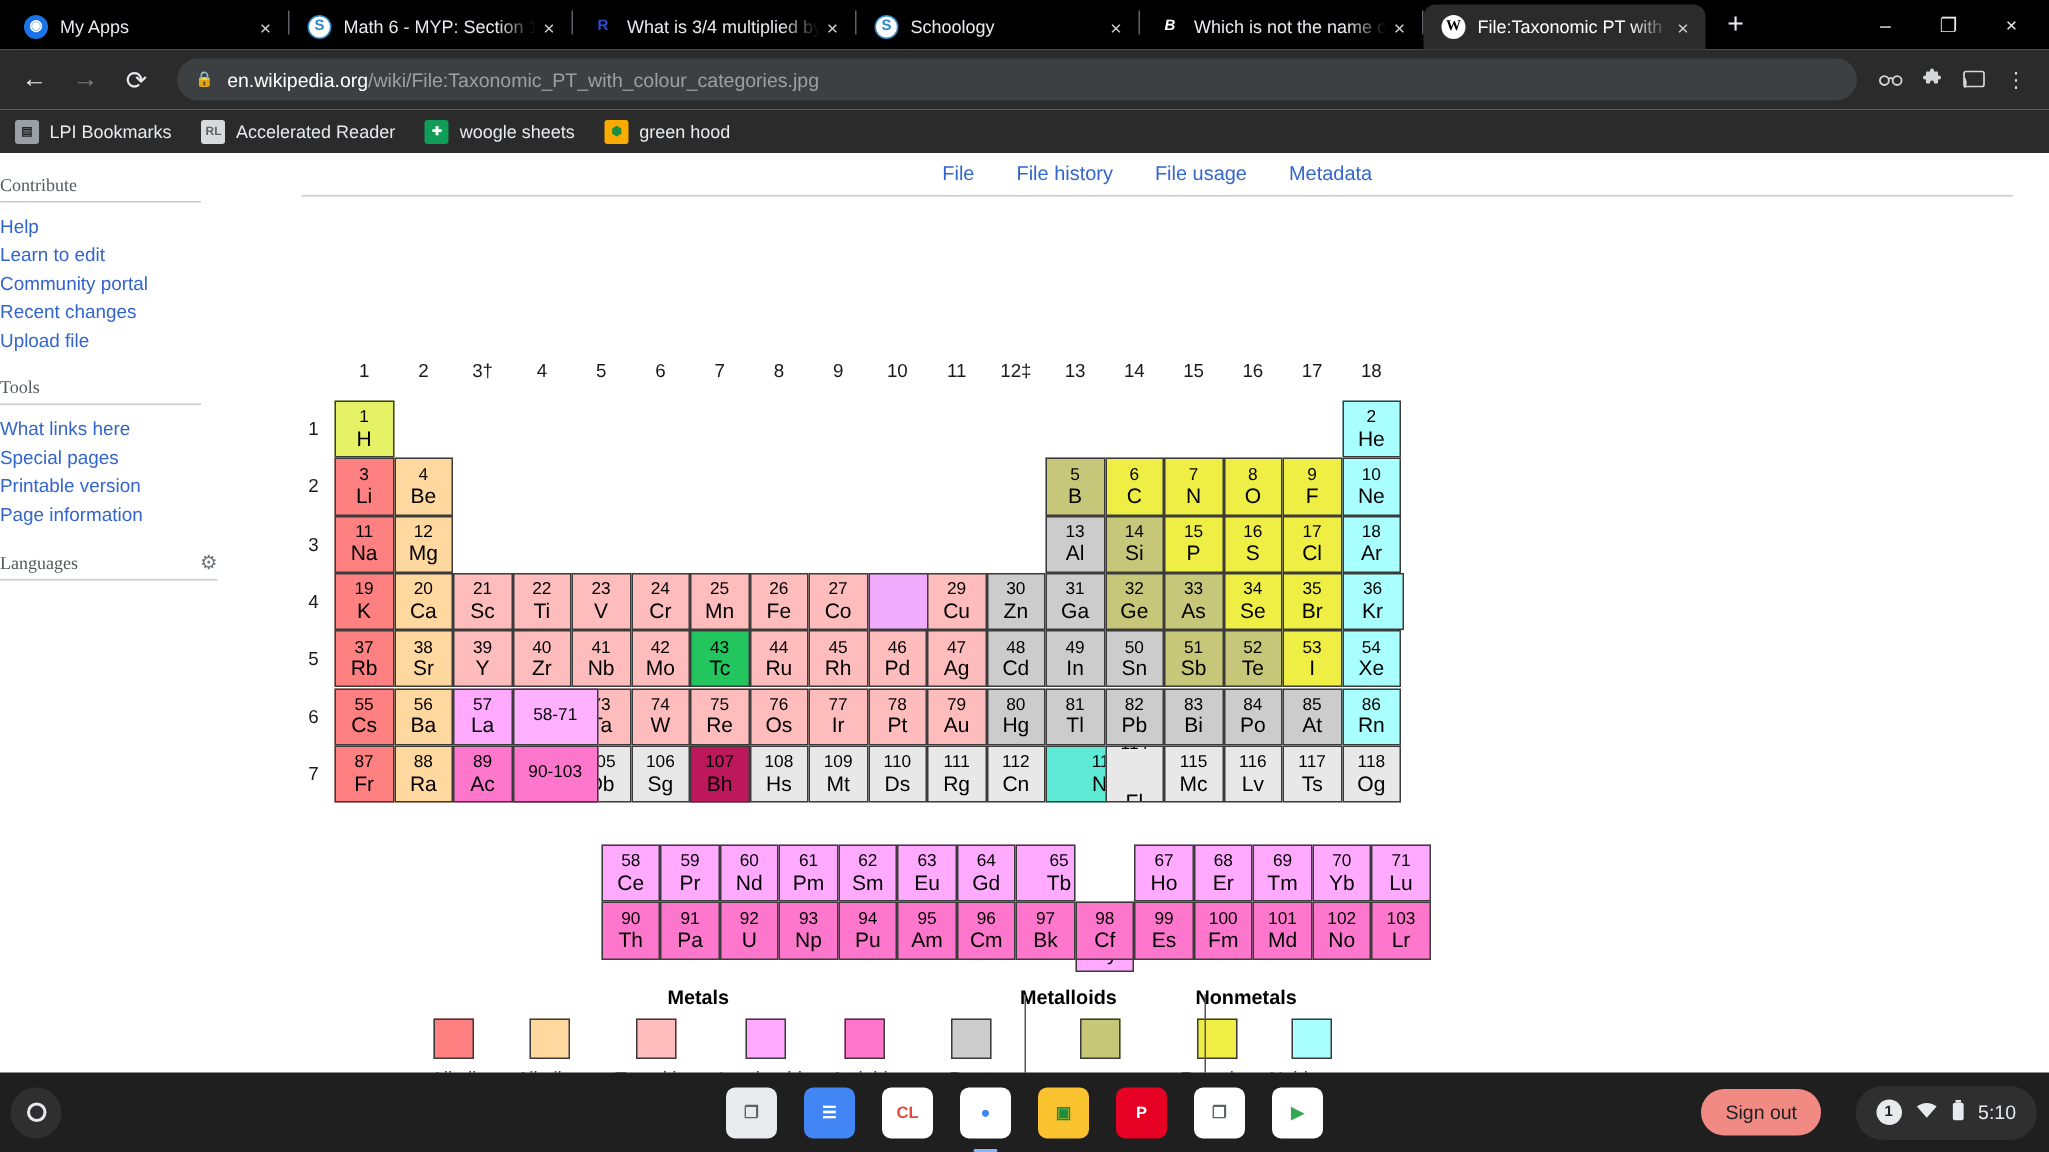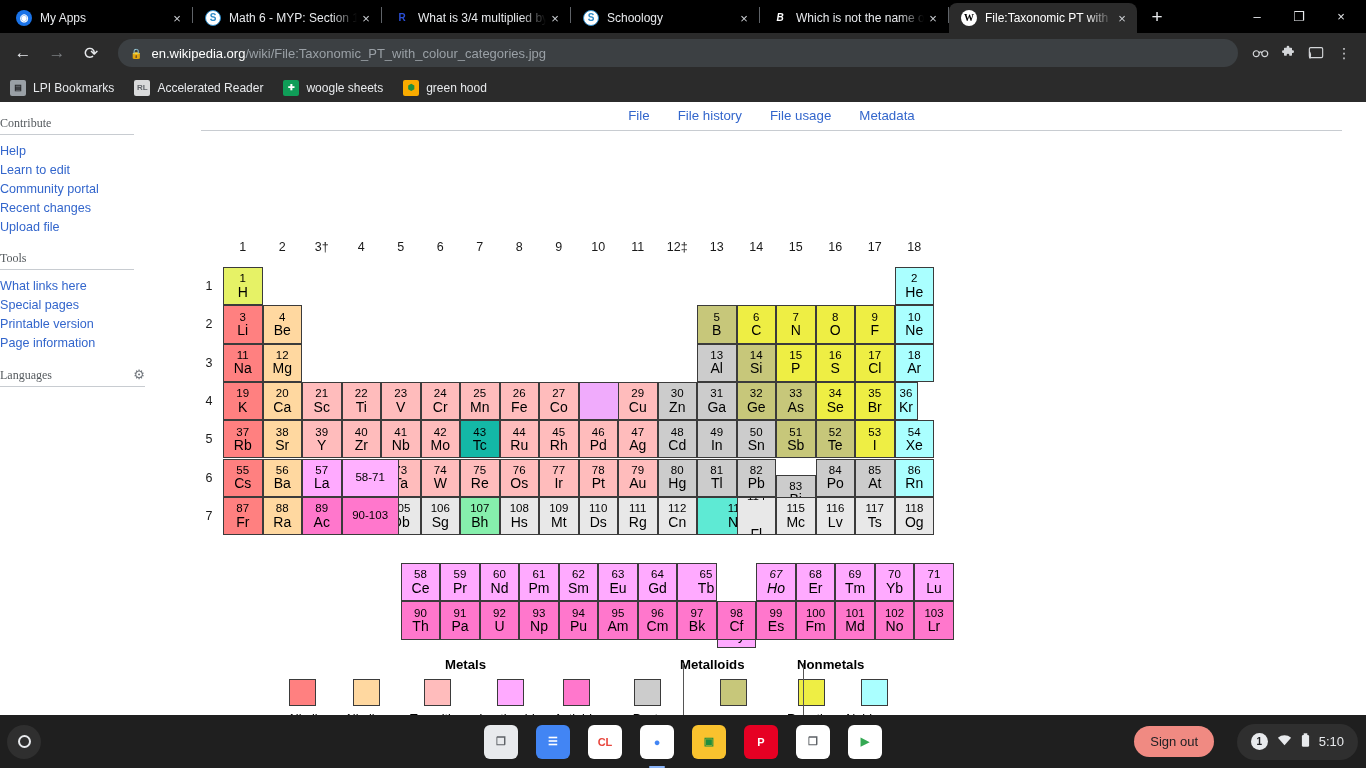--- a/index.html
+++ b/index.html
@@ -439,21 +439,21 @@
             <div class="sym">As</div>
           </div>
           <div class="cell" style="left: 615.5px; top: 141.9px; width: 39.5px; height: 38.3px; background: rgb(238, 238, 68);">
             <div class="z">34</div>
             <div class="sym">Se</div>
           </div>
           <div class="cell" style="left: 655px; top: 141.9px; width: 39.5px; height: 38.3px; background: rgb(238, 238, 68);">
             <div class="z">35</div>
             <div class="sym">Br</div>
           </div>
-          <div class="cell" style="left: 694.5px; top: 141.9px; width: 23px; height: 38.3px; background: rgb(170, 255, 255);">
+          <div class="cell" style="left: 694.5px; top: 141.9px; width: 41px; height: 38.3px; background: rgb(170, 255, 255);">
             <div class="z">36</div>
             <div class="sym">Kr</div>
           </div>
           <div class="cell" style="left: 23px; top: 180.2px; width: 39.5px; height: 38.3px; background: rgb(255, 128, 128);">
             <div class="z">37</div>
             <div class="sym">Rb</div>
           </div>
           <div class="cell" style="left: 62.5px; top: 180.2px; width: 39.5px; height: 38.3px; background: rgb(255, 216, 160);">
             <div class="z">38</div>
             <div class="sym">Sr</div>
@@ -467,21 +467,21 @@
             <div class="sym">Zr</div>
           </div>
           <div class="cell" style="left: 181px; top: 180.2px; width: 39.5px; height: 38.3px; background: rgb(255, 188, 188);">
             <div class="z">41</div>
             <div class="sym">Nb</div>
           </div>
           <div class="cell" style="left: 220.5px; top: 180.2px; width: 39.5px; height: 38.3px; background: rgb(255, 188, 188);">
             <div class="z">42</div>
             <div class="sym">Mo</div>
           </div>
-          <div class="cell" style="left: 260px; top: 180.2px; width: 39.5px; height: 38.3px; background: #14b8a6; align-items: center;">
+          <div class="cell" style="left: 260px; top: 180.2px; width: 39.5px; height: 38.3px; background: #22c55e; align-items: center;">
             <div class="z">43</div>
             <div class="sym">Tc</div>
           </div>
           <div class="cell" style="left: 299.5px; top: 180.2px; width: 39.5px; height: 38.3px; background: rgb(255, 188, 188);">
             <div class="z">44</div>
             <div class="sym">Ru</div>
           </div>
           <div class="cell" style="left: 339px; top: 180.2px; width: 39.5px; height: 38.3px; background: rgb(255, 188, 188);">
             <div class="z">45</div>
             <div class="sym">Rh</div>
@@ -571,21 +571,21 @@
             <div class="sym">Hg</div>
           </div>
           <div class="cell" style="left: 497px; top: 218.5px; width: 39.5px; height: 38.3px; background: rgb(204, 204, 204);">
             <div class="z">81</div>
             <div class="sym">Tl</div>
           </div>
           <div class="cell" style="left: 536.5px; top: 218.5px; width: 39.5px; height: 38.3px; background: rgb(204, 204, 204);">
             <div class="z">82</div>
             <div class="sym">Pb</div>
           </div>
-          <div class="cell" style="left: 576px; top: 218.5px; width: 39.5px; height: 38.3px; background: rgb(204, 204, 204); margin-top: 16px;">
+          <div class="cell" style="left: 576px; top: 218.5px; width: 39.5px; height: 38.3px; background: rgb(204, 204, 204);">
             <div class="z">83</div>
             <div class="sym">Bi</div>
           </div>
           <div class="cell" style="left: 615.5px; top: 218.5px; width: 39.5px; height: 38.3px; background: rgb(204, 204, 204);">
             <div class="z">84</div>
             <div class="sym">Po</div>
           </div>
           <div class="cell" style="left: 655px; top: 218.5px; width: 39.5px; height: 38.3px; background: rgb(204, 204, 204);">
             <div class="z">85</div>
             <div class="sym">At</div>
@@ -611,21 +611,21 @@
             <div class="sym">Rf</div>
           </div>
           <div class="cell" style="left: 181px; top: 256.8px; width: 39.5px; height: 38.3px; background: rgb(232, 232, 232);">
             <div class="z">105</div>
             <div class="sym">Db</div>
           </div>
           <div class="cell" style="left: 220.5px; top: 256.8px; width: 39.5px; height: 38.3px; background: rgb(232, 232, 232);">
             <div class="z">106</div>
             <div class="sym">Sg</div>
           </div>
-          <div class="cell" style="left: 260px; top: 256.8px; width: 39.5px; height: 38.3px; background: #86efac;">
+          <div class="cell" style="left: 260px; top: 256.8px; width: 39.5px; height: 38.3px; background: #be185d;">
             <div class="z">107</div>
             <div class="sym">Bh</div>
           </div>
           <div class="cell" style="left: 299.5px; top: 256.8px; width: 39.5px; height: 38.3px; background: rgb(232, 232, 232);">
             <div class="z">108</div>
             <div class="sym">Hs</div>
           </div>
           <div class="cell" style="left: 339px; top: 256.8px; width: 39.5px; height: 38.3px; background: rgb(232, 232, 232);">
             <div class="z">109</div>
             <div class="sym">Mt</div>
@@ -701,21 +701,21 @@
             <div class="sym">Gd</div>
           </div>
           <div class="cell" style="left: 477.25px; top: 323.1px; width: 39.5px; height: 38.3px; background: rgb(255, 170, 255); padding-left: 18px;">
             <div class="z">65</div>
             <div class="sym">Tb</div>
           </div>
           <div class="cell" style="left: 516.75px; top: 323.1px; width: 39.5px; height: 38.3px; background: rgb(255, 170, 255); margin-top: 47px;">
             <div class="z">66</div>
             <div class="sym">Dy</div>
           </div>
-          <div class="cell" style="left: 556.25px; top: 323.1px; width: 39.5px; height: 38.3px; background: rgb(255, 170, 255); font-style: italic;">
+          <div class="cell" style="left: 556.25px; top: 323.1px; width: 39.5px; height: 38.3px; background: rgb(255, 170, 255);">
             <div class="z">67</div>
             <div class="sym">Ho</div>
           </div>
           <div class="cell" style="left: 595.75px; top: 323.1px; width: 39.5px; height: 38.3px; background: rgb(255, 170, 255);">
             <div class="z">68</div>
             <div class="sym">Er</div>
           </div>
           <div class="cell" style="left: 635.25px; top: 323.1px; width: 39.5px; height: 38.3px; background: rgb(255, 170, 255);">
             <div class="z">69</div>
             <div class="sym">Tm</div>

